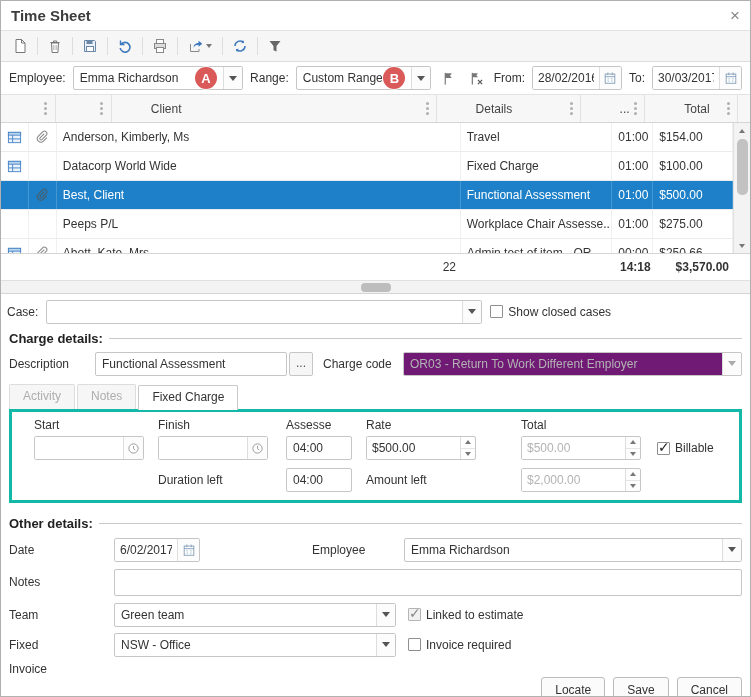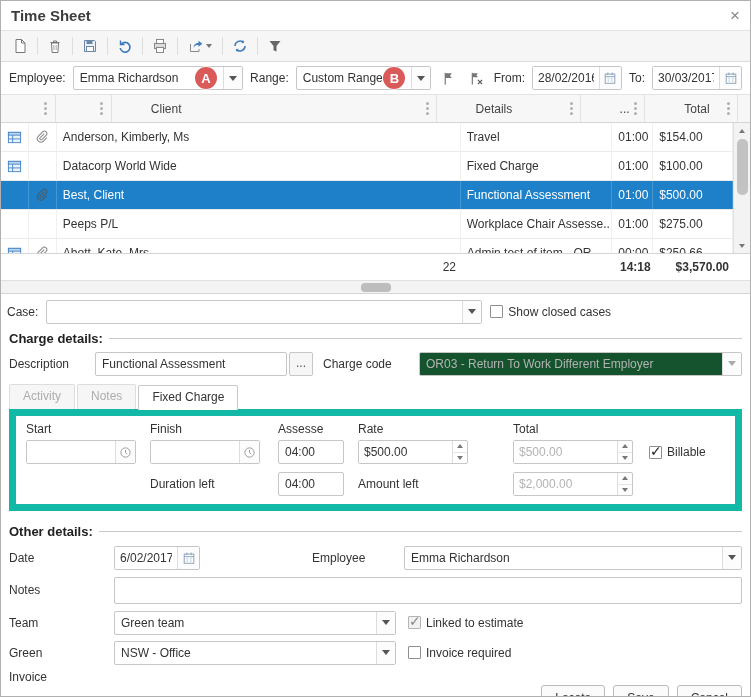--- a/index.html
+++ b/index.html
@@ -26,21 +26,21 @@
   
   .filterbar { height:33px; flex:0 0 33px; display:flex; align-items:center; padding:0 8px;
                border-bottom:1px solid #e3e3e3; gap:7px; }
   .flabel { color:#333; white-space:nowrap; }
   .combo { height:24px; border:1px solid #c6c6c6; background:#fff; display:flex; align-items:stretch;
            position:relative; border-radius:2px; }
   .combo .ctext { flex:1; padding:0 6px; line-height:22px; white-space:nowrap; overflow:hidden; }
   .combo .cbtn { width:19px; border-left:1px solid #ddd; display:flex; align-items:center;
                  justify-content:center; background:#fcfcfc; cursor:pointer; }
   .combo.disabled .ctext { color:#b3b3b3; }
-  .combo.disabled { background:#14532d;margin-left:16px; }
+  .combo.disabled { background:#701a75; }
   .tri-down { width:0; height:0; border-left:4px solid transparent; border-right:4px solid transparent;
               border-top:5px solid #555; }
   .tri-up-s { width:0; height:0; border-left:3px solid transparent; border-right:3px solid transparent;
               border-bottom:4px solid #777; }
   .tri-down-s { width:0; height:0; border-left:3px solid transparent; border-right:3px solid transparent;
               border-top:4px solid #777; }
   .badge { position:absolute; top:0px; right:25px; width:22px; height:22px; border-radius:50%;
            background:#da5a5a; color:#fff; font-weight:bold; font-size:13px; display:flex;
            align-items:center; justify-content:center; box-shadow:0 0 0 1px rgba(255,255,255,.7); }
   .dateedit { height:24px; border:1px solid #c6c6c6; background:#fff; display:flex; border-radius:2px; }
@@ -113,22 +113,22 @@
               margin-left:2px; cursor:pointer; text-align:center; line-height:20px; color:#555; }
   .cc-label { width:80px; flex:0 0 80px; margin-left:10px; }
   .cc-combo { flex:1; }
 
   
   .tabstrip { margin:8px 8px 0 8px; display:flex; flex:0 0 25px; position:relative; z-index:2; }
   .tab { padding:4px 13px; border:1px solid #ddd; border-bottom:none; background:#f6f6f6; color:#adadad;
          margin-right:2px; border-radius:2px 2px 0 0; cursor:default; }
   .tab.active { background:#fff; border-color:#c9c9c9; color:#333; position:relative; top:1px;
                 padding-bottom:5px; cursor:pointer; }
-  .tabpanel { margin:0 8px; border:7px solid #14b8a6; background:#fff; flex:0 0 92px;
-              padding:6px 10px 8px 10px; position:relative; z-index:1; }
+  .tabpanel { margin:0 8px; border:3px solid #14b8a6; background:#fff; flex:0 0 92px;
+              padding:6px 10px 8px 22px; position:relative; z-index:1; }
   .prow { display:flex; align-items:center; }
   .prow.lbls { margin-bottom:4px; }
   .prow.inputs { margin-bottom:8px; }
   .c-start{width:110px; flex:0 0 110px; margin-right:14px;}
   .c-finish{width:110px; flex:0 0 110px; margin-right:18px;}
   .c-dur{width:66px; flex:0 0 66px; margin-right:14px;}
   .c-rate{width:110px; flex:0 0 110px; margin-right:45px;}
   .c-total{width:120px; flex:0 0 120px; margin-right:16px;}
   .timeedit { height:24px; border:1px solid #c6c6c6; border-radius:2px; background:#fff; display:flex; }
   .timeedit input { flex:1; min-width:0; border:0; outline:0; padding:0 5px; font:inherit; }
@@ -573,21 +573,21 @@
           <span class="tri-down"></span>
         </span>
     </div>
     <label class="checkwrap">
       <span class="cb checked dis"></span>
       <span>Linked to estimate</span>
     </label>
   </div>
 
   <div class="odrow r-office">
-    <span class="lbl105">Green</span>
+    <span class="lbl105">Fixed</span>
     <div class="combo mid-combo">
       <span class="ctext">NSW - Office</span>
       <span class="cbtn">
           <span class="tri-down"></span>
         </span>
     </div>
     <label class="checkwrap">
       <span class="cb"></span>
       <span>Invoice required</span>
     </label>

